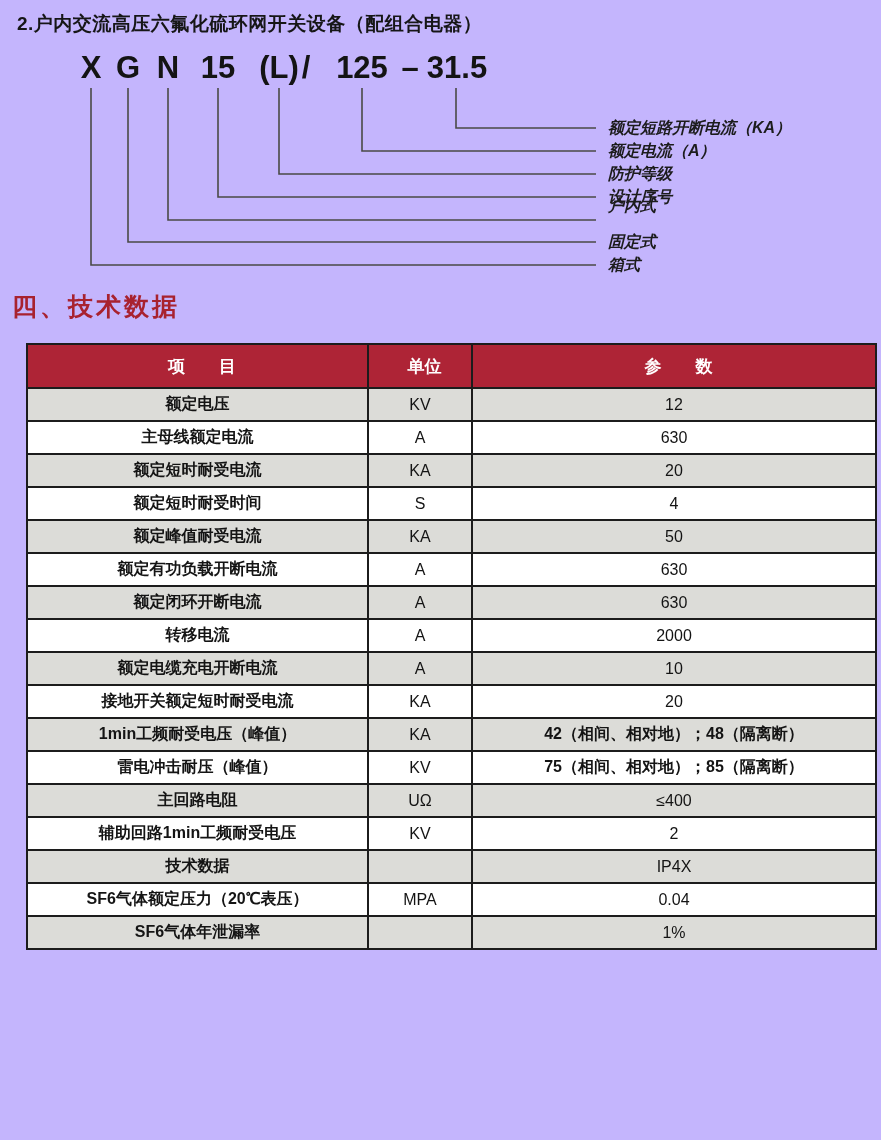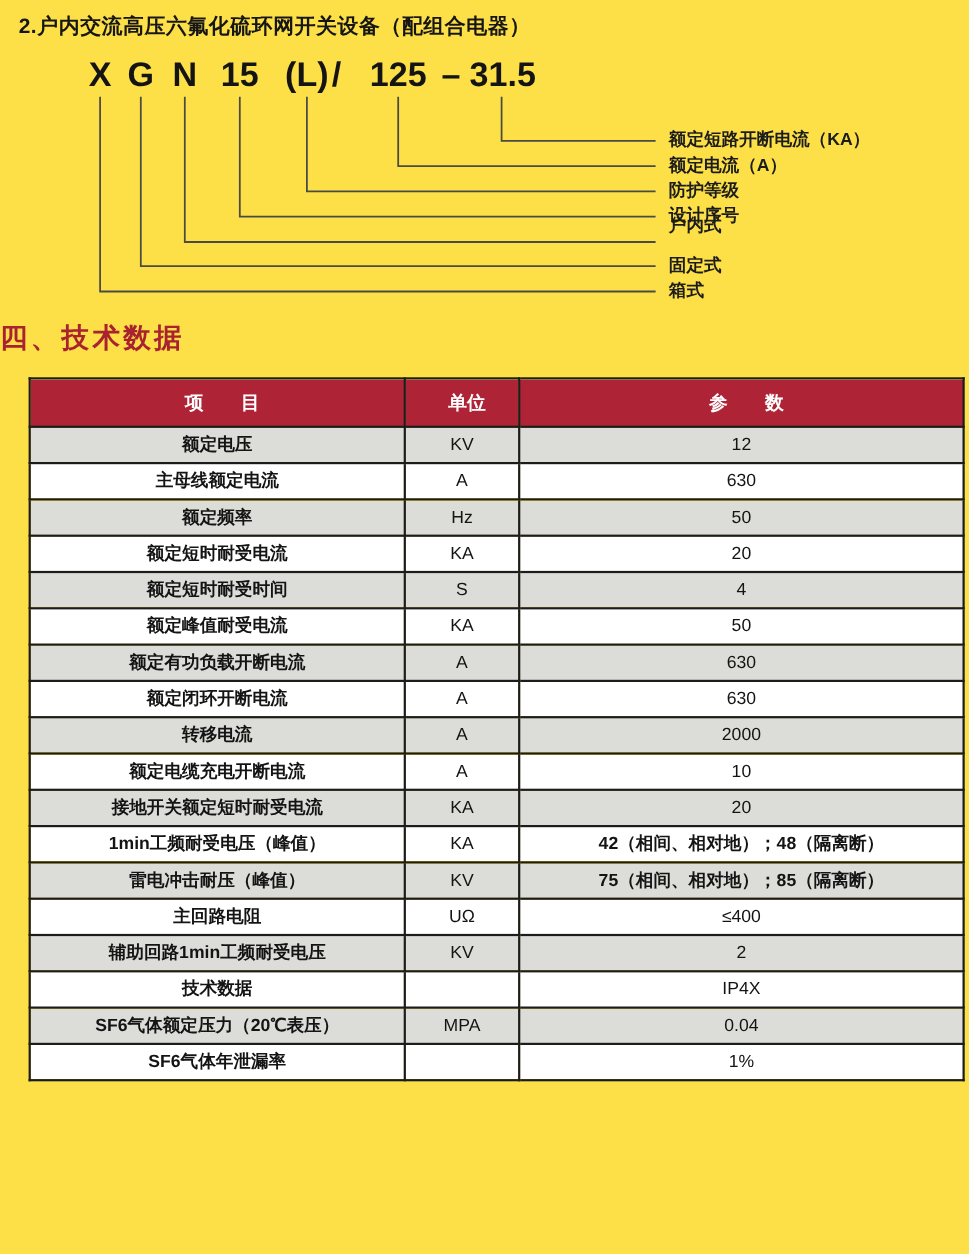--- a/index.html
+++ b/index.html
@@ -1,20 +1,20 @@
 <!DOCTYPE html>
 <html><head>
 <meta charset="utf-8">
 <style>
   html, body { margin: 0; padding: 0; }
   .page {
     position: relative;
     width: 881px;
     height: 1140px;
-    background: #fde047;
+    background: #c4b5fd;
     font-family: "Liberation Sans", sans-serif;
     overflow: hidden;
     color: #161616;
   }
   .doc-title {
     position: absolute;
     left: 17px;
     top: 11px;
     font-size: 19px;
     font-weight: bold;
@@ -42,25 +42,26 @@
   }
   .model-label {
     position: absolute;
     left: 608px;
     height: 20px;
     line-height: 20px;
     font-size: 16px;
     font-weight: bold;
     white-space: nowrap;
     color: #1c1c1c;
+    font-style: italic;
   }
   
   .section-title {
     position: absolute;
-    left: 0;
+    left: 12px;
     top: 290px;
     font-size: 25px;
     font-weight: bold;
     letter-spacing: 3px;
     color: #a8222f;
     white-space: nowrap;
   }
   
   .tech-table {
     position: absolute;
@@ -152,25 +153,20 @@
           <td class="item-cell">额定电压</td>
           <td class="unit-cell">KV</td>
           <td class="param-cell">12</td>
         </tr>
         <tr>
           <td class="item-cell">主母线额定电流</td>
           <td class="unit-cell">A</td>
           <td class="param-cell">630</td>
         </tr>
         <tr>
-          <td class="item-cell">额定频率</td>
-          <td class="unit-cell">Hz</td>
-          <td class="param-cell">50</td>
-        </tr>
-        <tr>
           <td class="item-cell">额定短时耐受电流</td>
           <td class="unit-cell">KA</td>
           <td class="param-cell">20</td>
         </tr>
         <tr>
           <td class="item-cell">额定短时耐受时间</td>
           <td class="unit-cell">S</td>
           <td class="param-cell">4</td>
         </tr>
         <tr>

